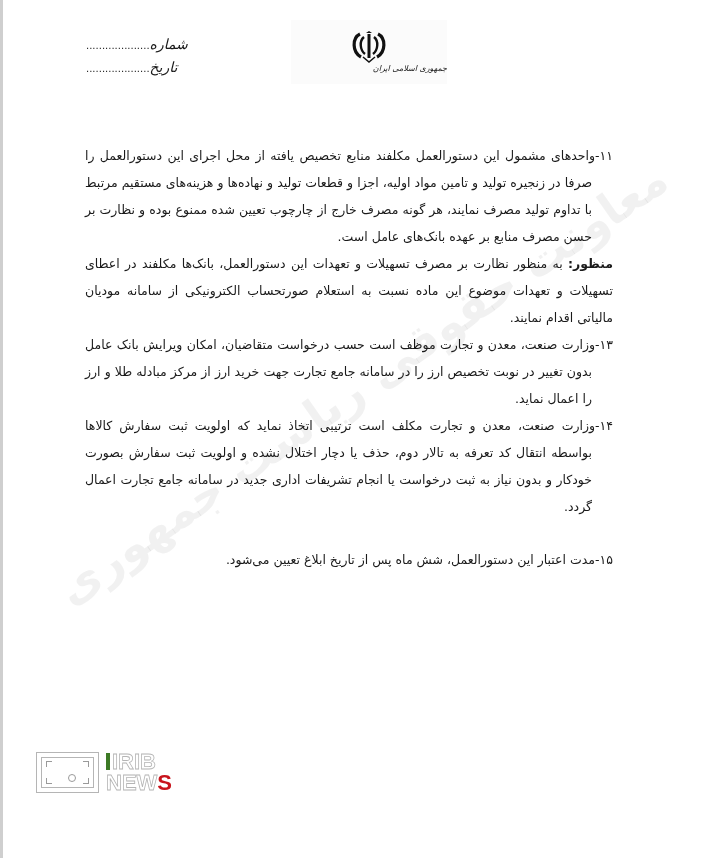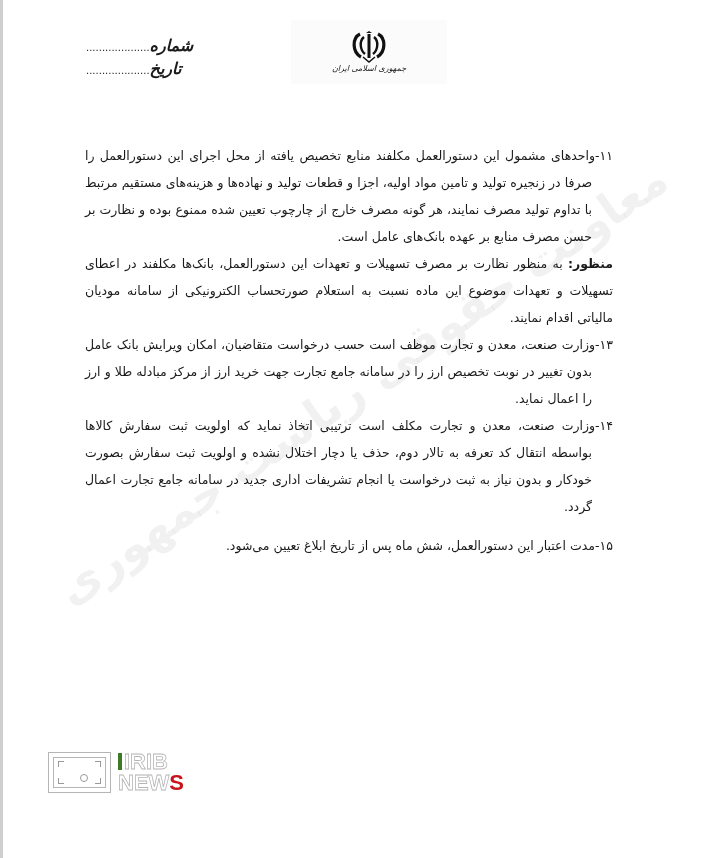--- a/index.html
+++ b/index.html
@@ -2,40 +2,40 @@
 <html><head>
 <meta charset="utf-8">
 <style>
   html, body { margin: 0; padding: 0; }
   body {
     width: 705px; height: 858px; background: #ffffff; position: relative; overflow: hidden;
     font-family: "DejaVu Sans", sans-serif; color: #1a1a1a;
   }
   .left-strip { position: absolute; left: 0; top: 0; width: 3px; height: 858px; background: #cfcfcf; }
   .header-field { position: absolute; left: 86px; font-size: 10px; direction: rtl; white-space: nowrap; }
-  .header-field .lbl { font-style: italic; font-weight: bold; font-size: 16px; }
+  .header-field .lbl { font-style: italic; font-weight: normal; font-size: 14px; }
   .header-field .dots { letter-spacing: -0.5px; }
   .emblem-box { position: absolute; left: 291px; top: 20px; width: 156px; height: 64px; background: #fbfbfb; }
   .emblem-box svg { position: absolute; left: 58px; top: 10px; }
-  .emblem-caption { position: absolute; left: 0; width: 156px; top: 44px; text-align: center; font-size: 8px; font-style: italic; direction: rtl; }
+  .emblem-caption { position: absolute; left: 0; width: 156px; top: 44px; font-size: 8px; font-style: italic; direction: rtl; }
   .doc-body {
     position: absolute; left: 85px; top: 142px; width: 528px; direction: rtl;
     font-size: 12.5px; line-height: 27px;
   }
   .para { text-align: justify; text-align-last: right; margin: 0; }
   .para.hang { padding-right: 21px; text-indent: -21px; }
   .para.note { padding-right: 21px; }
-  .para.gap { margin-top: 12px; }
+  .para.gap { margin-top: 26px; }
   .bold { font-weight: bold; }
   .watermark {
     position: absolute; left: 80px; top: 330px; width: 640px; transform: rotate(-35deg);
     transform-origin: center; font-size: 46px; font-weight: bold; color: rgba(0,0,0,0.055);
     direction: rtl; white-space: nowrap; pointer-events: none;
   }
-  .irib-logo { position: absolute; left: 48px; top: 751px; width: 160px; height: 46px; padding-left: 31px; }
+  .irib-logo { position: absolute; left: 36px; top: 751px; width: 160px; height: 46px; padding-left: 31px; }
   .cam { position: absolute; left: 0; top: 1px; width: 63px; height: 41px; border: 1px solid #b5b5b5; box-sizing: border-box; }
   .cam-inner { position: absolute; left: 4px; top: 4px; width: 53px; height: 31px; border: 1px solid #b5b5b5; box-sizing: border-box; }
   .corner { position: absolute; width: 5px; height: 5px; border-color: #9a9a9a; border-style: solid; }
   .lens { position: absolute; left: 26px; top: 16px; width: 6px; height: 6px; border: 1px solid #9a9a9a; border-radius: 50%; }
   .irib-text { position: absolute; left: 70px; top: 0; font-family: "Liberation Sans", sans-serif; font-weight: bold; font-size: 22px; line-height: 21px; letter-spacing: 0px; }
   .outline { color: #ffffff; -webkit-text-stroke: 0.8px #b5b5b5; }
   .green { color: #3d7a25; }
   .red { color: #c8141c; }
 </style>
 </head>

